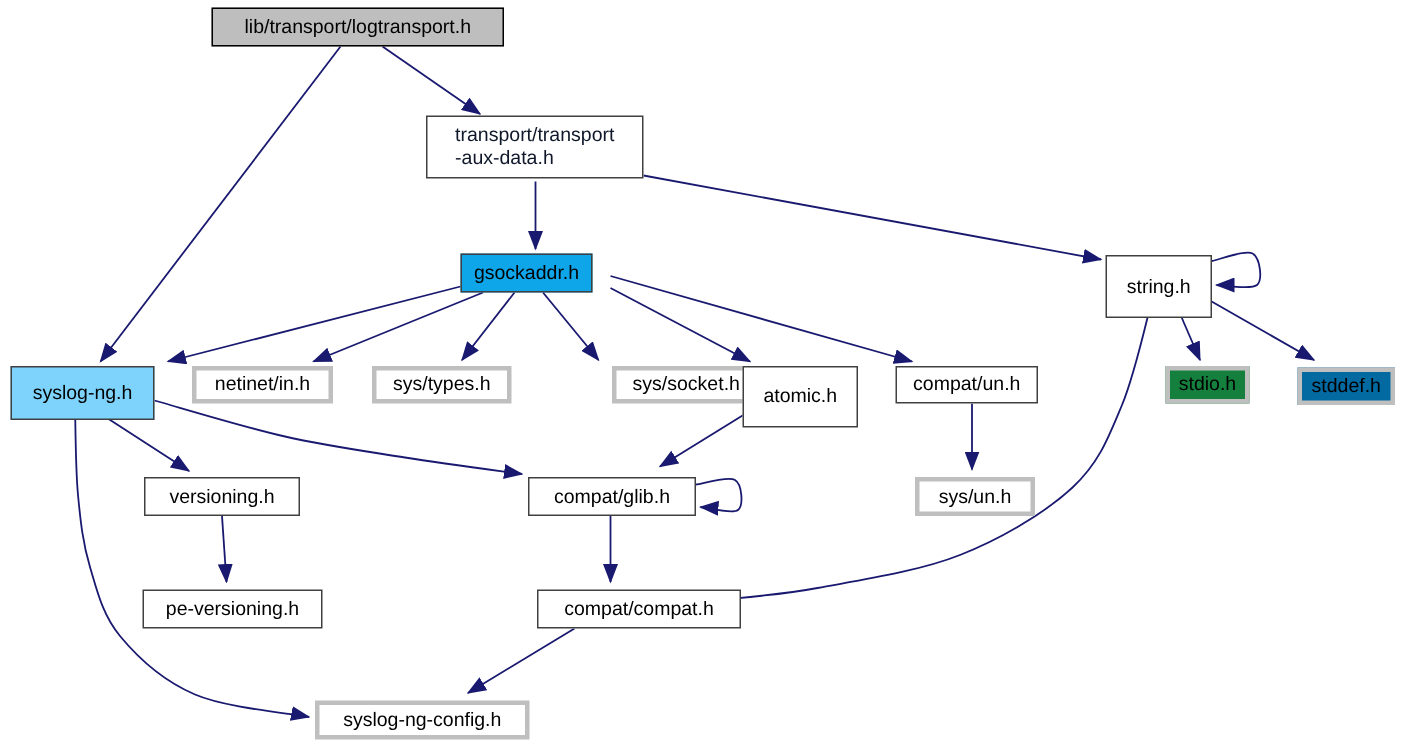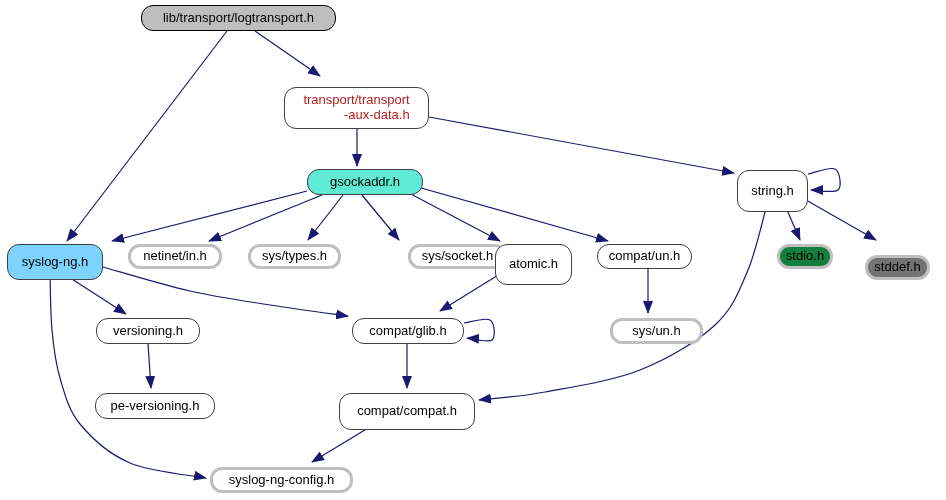--- a/index.html
+++ b/index.html
@@ -8,27 +8,26 @@
     width:946px;height:500px;
     background:#ffffff;
     font-family:"Liberation Sans", sans-serif;
     overflow:hidden;
   }
   .edges-svg{position:absolute;left:0;top:0;width:946px;height:500px;}
   .node{
     position:absolute;
     box-sizing:border-box;
     display:flex;align-items:center;justify-content:center;
-    text-align:right;
+    text-align:left;
     white-space:pre-line;
     font-size:13px;line-height:1.15;
     color:#000;
     background:#ffffff;
     cursor:pointer;
-    border-radius:12px;
   }
   .node.internal{border:1.5px solid #404040;}
   .node.external{border:3px solid #0c4a6e;}
   .node.highlight{border:1.5px solid #000000;background:#bebebe;}
 </style>
 </head>
 <body>
 
 <div class="canvas">
   <svg class="edges-svg" id="edges-svg" width="946" height="500" viewBox="0 0 946 500" xmlns="http://www.w3.org/2000/svg">
@@ -58,32 +57,32 @@
         <path d="M508 269 L440 311" fill="none" stroke="#191970" stroke-width="1.2" marker-end="url(#arrow)"></path>
         <path d="M648 269 L648 313" fill="none" stroke="#191970" stroke-width="1.2" marker-end="url(#arrow)"></path>
         <path d="M464 323 C468.3 322.5 485.3 317.2 490 320 C494.7 322.8 495.8 337.0 492 340 C488.2 343.0 471.2 338.3 467 338" fill="none" stroke="#191970" stroke-width="1.2" marker-end="url(#arrow)"></path>
         <path d="M407 344 L407 388" fill="none" stroke="#191970" stroke-width="1.2" marker-end="url(#arrow)"></path>
         <path d="M148 344 L151 388" fill="none" stroke="#191970" stroke-width="1.2" marker-end="url(#arrow)"></path>
         <path d="M383 419 L312 462" fill="none" stroke="#191970" stroke-width="1.2" marker-end="url(#arrow)"></path>
       </g>
   </svg>
   <div id="nodes-layer">
       <div class="node highlight" style="left: 141px; top: 5px; width: 195px; height: 26px; border-color: rgb(0, 0, 0); background: rgb(190, 190, 190); color: rgb(0, 0, 0);">lib/transport/logtransport.h</div>
-      <div class="node internal" style="left: 284px; top: 87px; width: 145px; height: 42px; border-color: rgb(64, 64, 64); background: rgb(255, 255, 255); color: #b91c1c;">transport/transport
+      <div class="node internal" style="left: 284px; top: 77px; width: 145px; height: 42px; border-color: rgb(64, 64, 64); background: rgb(255, 255, 255); color: #0f172a;">transport/transport
 -aux-data.h</div>
-      <div class="node internal" style="left: 307px; top: 169px; width: 116px; height: 26px; border-color: rgb(64, 64, 64); background: #5eead4; color: rgb(0, 0, 0);">gsockaddr.h</div>
+      <div class="node internal" style="left: 307px; top: 169px; width: 88px; height: 26px; border-color: rgb(64, 64, 64); background: #0ea5e9; color: rgb(0, 0, 0);">gsockaddr.h</div>
       <div class="node internal" style="left: 737px; top: 170px; width: 71px; height: 42px; border-color: rgb(64, 64, 64); background: rgb(255, 255, 255); color: rgb(0, 0, 0);">string.h</div>
       <div class="node internal" style="left: 7px; top: 244px; width: 96px; height: 36px; border-color: rgb(64, 64, 64); background: #7dd3fc; color: rgb(0, 0, 0);">syslog-ng.h</div>
       <div class="node external" style="left: 128px; top: 244px; width: 94px; height: 25px; border-color: rgb(191, 191, 191); background: rgb(255, 255, 255); color: rgb(0, 0, 0);">netinet/in.h</div>
       <div class="node external" style="left: 248px; top: 244px; width: 93px; height: 25px; border-color: rgb(191, 191, 191); background: rgb(255, 255, 255); color: rgb(0, 0, 0);">sys/types.h</div>
       <div class="node external" style="left: 367px; top: 244px; width: 99px; height: 25px; border-color: rgb(191, 191, 191); background: rgb(255, 255, 255); color: rgb(0, 0, 0); margin-left: 41px;">sys/socket.h</div>
       <div class="node internal" style="left: 495px; top: 244px; width: 77px; height: 41px; border-color: rgb(64, 64, 64); background: rgb(255, 255, 255); color: rgb(0, 0, 0);">atomic.h</div>
       <div class="node internal" style="left: 597px; top: 244px; width: 95px; height: 25px; border-color: rgb(64, 64, 64); background: rgb(255, 255, 255); color: rgb(0, 0, 0);">compat/un.h</div>
       <div class="node external" style="left: 777px; top: 244px; width: 56px; height: 25px; border-color: rgb(191, 191, 191); background: #15803d; color: rgb(0, 0, 0);">stdio.h</div>
-      <div class="node external" style="left: 865px; top: 255px; width: 65px; height: 25px; border-color: rgb(191, 191, 191); background: #737373; color: rgb(0, 0, 0);">stddef.h</div>
+      <div class="node external" style="left: 865px; top: 245px; width: 65px; height: 25px; border-color: rgb(191, 191, 191); background: #0369a1; color: rgb(0, 0, 0);">stddef.h</div>
       <div class="node internal" style="left: 96px; top: 318px; width: 104px; height: 26px; border-color: rgb(64, 64, 64); background: rgb(255, 255, 255); color: rgb(0, 0, 0);">versioning.h</div>
       <div class="node internal" style="left: 352px; top: 318px; width: 112px; height: 26px; border-color: rgb(64, 64, 64); background: rgb(255, 255, 255); color: rgb(0, 0, 0);">compat/glib.h</div>
-      <div class="node external" style="left: 610px; top: 318px; width: 93px; height: 26px; border-color: rgb(191, 191, 191); background: rgb(255, 255, 255); color: rgb(0, 0, 0);">sys/un.h</div>
+      <div class="node external" style="left: 610px; top: 318px; width: 80px; height: 26px; border-color: rgb(191, 191, 191); background: rgb(255, 255, 255); color: rgb(0, 0, 0);">sys/un.h</div>
       <div class="node internal" style="left: 95px; top: 393px; width: 120px; height: 26px; border-color: rgb(64, 64, 64); background: rgb(255, 255, 255); color: rgb(0, 0, 0);">pe-versioning.h</div>
-      <div class="node internal" style="left: 339px; top: 393px; width: 136px; height: 37px; border-color: rgb(64, 64, 64); background: rgb(255, 255, 255); color: rgb(0, 0, 0);">compat/compat.h</div>
+      <div class="node internal" style="left: 358px; top: 393px; width: 136px; height: 26px; border-color: rgb(64, 64, 64); background: rgb(255, 255, 255); color: rgb(0, 0, 0);">compat/compat.h</div>
       <div class="node external" style="left: 210px; top: 467px; width: 143px; height: 26px; border-color: rgb(191, 191, 191); background: rgb(255, 255, 255); color: rgb(0, 0, 0);">syslog-ng-config.h</div>
     </div>
 </div>
 
 </body></html>

